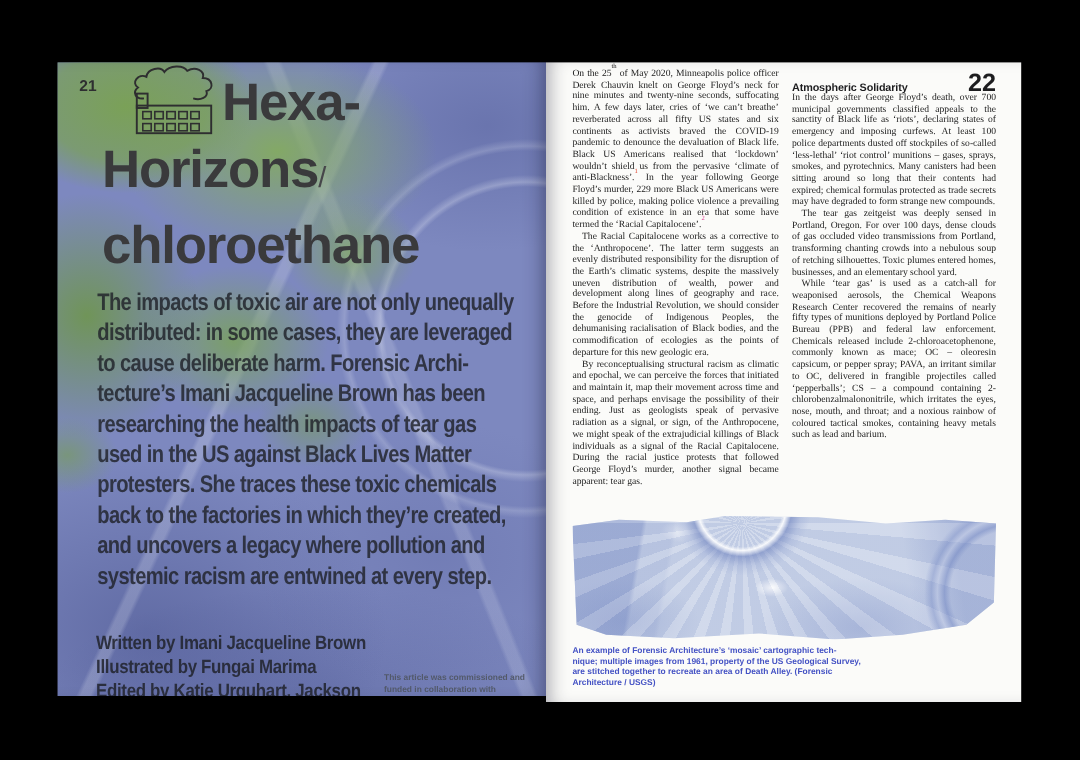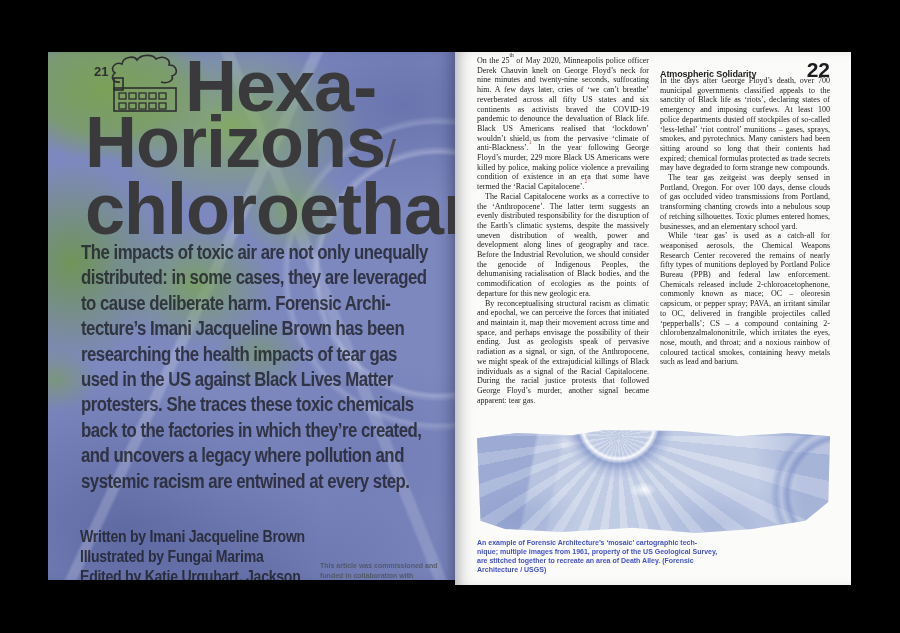--- a/index.html
+++ b/index.html
@@ -18,23 +18,23 @@
       radial-gradient(ellipse 70px 55px at 52% 57%,   rgba(118,158,80,.55), rgba(118,158,80,0) 66%),
       radial-gradient(ellipse 60px 45px at 2% 62%,    rgba(118,158,80,.6),  rgba(118,158,80,0) 70%),
       radial-gradient(circle at 96% 42%, rgba(0,0,0,0) 118px, rgba(228,232,244,.30) 122px, rgba(0,0,0,0) 128px, rgba(0,0,0,0) 148px, rgba(225,230,242,.22) 152px, rgba(0,0,0,0) 158px),
       linear-gradient(115deg, rgba(0,0,0,0) 40%, rgba(232,236,246,.22) 40.6%, rgba(232,236,246,.22) 41.8%, rgba(0,0,0,0) 42.4%),
       linear-gradient(68deg,  rgba(0,0,0,0) 62%, rgba(232,236,246,.18) 62.6%, rgba(232,236,246,.18) 64%,  rgba(0,0,0,0) 64.6%),
       radial-gradient(ellipse 230px 150px at 88% 10%, rgba(70,80,142,.35),  rgba(0,0,0,0) 70%),
       radial-gradient(ellipse 280px 210px at 18% 90%, rgba(58,68,128,.42),  rgba(0,0,0,0) 72%),
       radial-gradient(ellipse 220px 160px at 78% 78%, rgba(92,102,162,.32), rgba(0,0,0,0) 70%),
       radial-gradient(ellipse 320px 120px at 55% 99%, rgba(64,74,134,.30),  rgba(0,0,0,0) 72%);
     box-shadow:inset -12px 0 16px -10px rgba(15,18,45,.45);}
-  .lp-pagenum{position:absolute;left:46px;top:12px;font-size:13px;font-weight:700;color:#2e2e30;}
+  .lp-pagenum{position:absolute;left:18px;top:12px;font-size:13px;font-weight:700;color:#2e2e30;}
   .factory-icon{position:absolute;left:56px;top:2px;}
-  .article-title{position:absolute;left:37px;top:6px;font-weight:700;font-size:72px;line-height:56px;
+  .article-title{position:absolute;left:37px;top:6px;font-weight:700;font-size:44px;line-height:56px;
     letter-spacing:-1px;color:#3a3a3c;}
   .title-line1{padding-left:100px;}
   .title-slash{font-weight:400;font-size:.55em;color:#46464a;letter-spacing:0;}
   .standfirst{position:absolute;left:33px;top:188px;transform:scaleX(.84);transform-origin:left top;
     font-weight:700;font-size:20px;line-height:25.4px;letter-spacing:-.6px;color:rgba(32,34,42,.82);}
   .standfirst div{white-space:nowrap;}
   .credits{position:absolute;left:32px;top:475px;width:300px;transform:scaleX(.88);transform-origin:left top;
     font-weight:700;font-size:16px;line-height:20px;letter-spacing:-.3px;color:rgba(32,34,42,.85);}
   .commission-note{position:absolute;left:272px;top:509px;width:118px;
     font-size:7px;line-height:1.45;color:#4d535d;font-weight:700;opacity:.85;}

